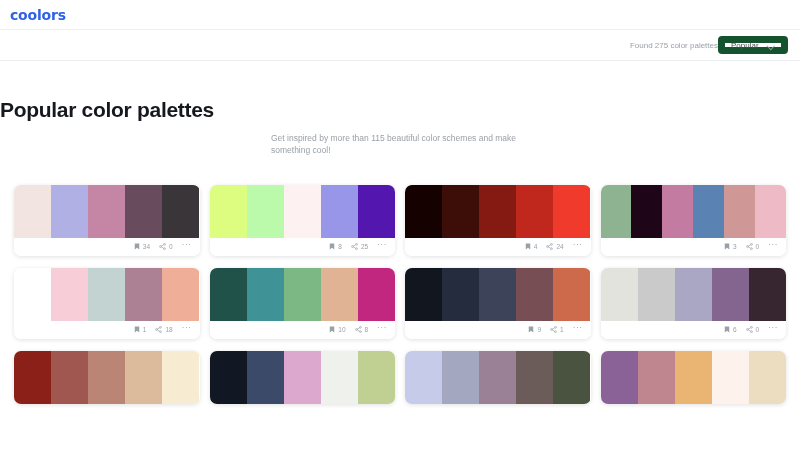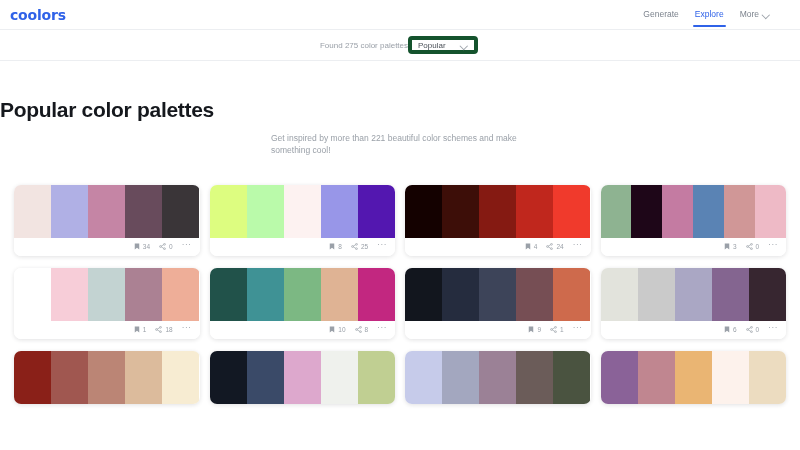--- a/index.html
+++ b/index.html
@@ -10,21 +10,21 @@
     font-family: "Liberation Sans", sans-serif;
     color: #23272f;
   }
 
   
   .topbar {
     height: 30px;
     display: flex;
     align-items: center;
     justify-content: space-between;
-    padding: 0 30px 0 10px;
+    padding: 0 4px 0 10px;
     background: #ffffff;
     border-bottom: 1px solid #eceef1;
     position: relative;
     z-index: 5;
     gap: 38px;
   }
   .logo {
     font-size: 14px;
     font-weight: 700;
     letter-spacing: -0.2px;
@@ -67,40 +67,40 @@
     border-right: 1.1px solid #9aa0a8;
     border-bottom: 1.1px solid #9aa0a8;
     transform: rotate(45deg);
   }
 
   
   .subbar {
     height: 31px;
     display: flex;
     align-items: center;
-    justify-content: center;
+    justify-content: flex-end;
     padding: 0 12px 0 10px;
     background: #ffffff;
     border-bottom: 1px solid #eceef1;
     position: relative;
     z-index: 4;
   }
   .found-text {
     font-size: 8px;
     color: #9aa0a8;
   }
   .subbar-right {
     display: flex;
     align-items: center;
     gap: 8px;
   }
   .select {
     width: 70px;
     height: 18px;
-    border: 4px solid #14532d;
+    border: 7px solid #14532d;
     border-radius: 4px;
     display: flex;
     align-items: center;
     justify-content: space-between;
     padding: 0 6px;
     font-size: 8px;
     color: #4a5058;
     background: #fff;
     cursor: pointer;
   }
@@ -190,43 +190,35 @@
     letter-spacing: 0.6px;
     line-height: 1;
     padding-bottom: 3px;
   }
 </style>
 </head>
 <body>
 
 <div class="topbar">
   <div class="logo">coolors</div>
-  <div class="nav">
-    <div class="nav-item">Generate</div>
-    <div class="nav-item active">Explore</div>
-    <div class="nav-item nav-more">
-      <span>More</span>
-      <span class="chev"></span>
-    </div>
-  </div>
 </div>
 
 <div class="subbar">
   <div class="found-text">Found 275 color palettes</div>
   <div class="subbar-right">
     <div class="select">
       <span>Popular</span>
       <span class="chev"></span>
     </div>
   </div>
 </div>
 
 <div class="hero">
   <h1>Popular color palettes</h1>
-  <p>Get inspired by more than 221 beautiful color schemes and make something cool!</p>
+  <p>Get inspired by more than 115 beautiful color schemes and make something cool!</p>
 </div>
 
 <div class="grid">
     <div class="card">
       <div class="swatches">
         <div class="swatch" style="background: rgb(242, 228, 225);"></div>
         <div class="swatch" style="background: rgb(176, 176, 229);"></div>
         <div class="swatch" style="background: rgb(197, 133, 165);"></div>
         <div class="swatch" style="background: rgb(104, 75, 92);"></div>
         <div class="swatch" style="background: rgb(58, 53, 56);"></div>

